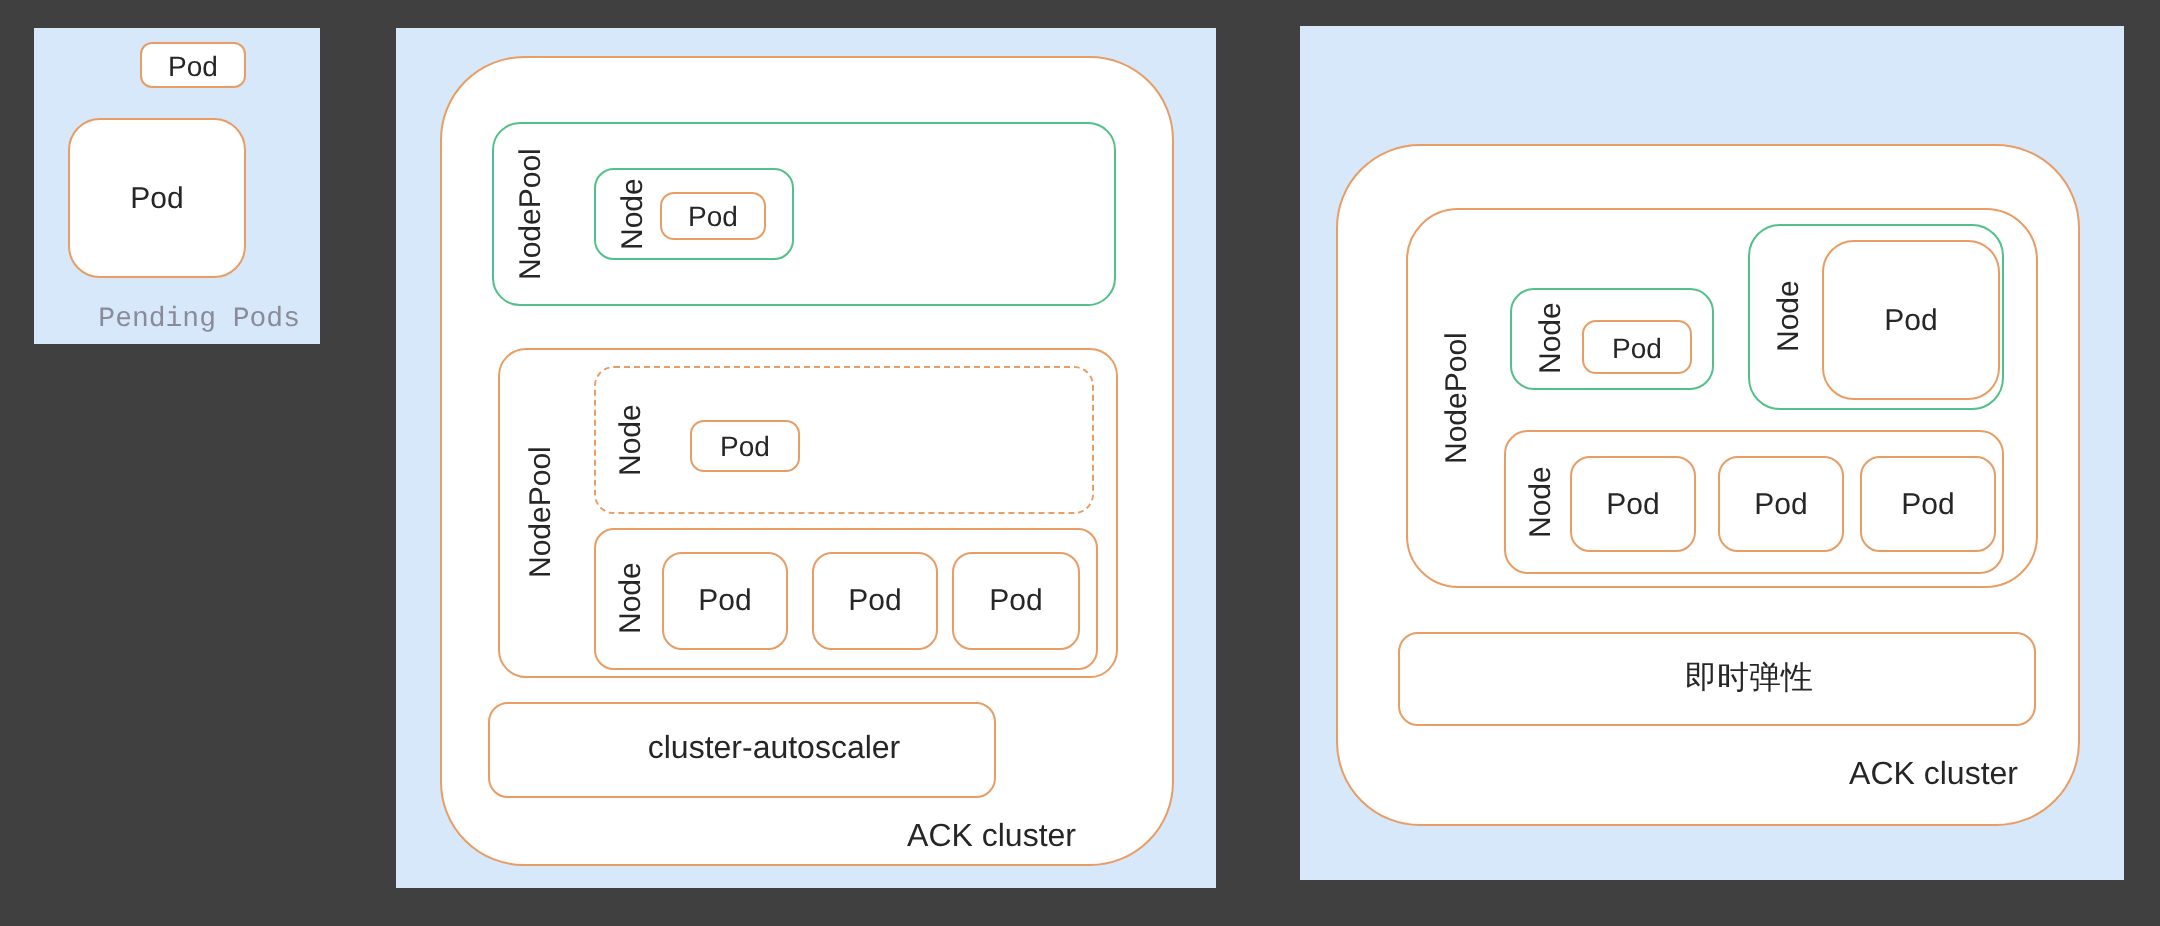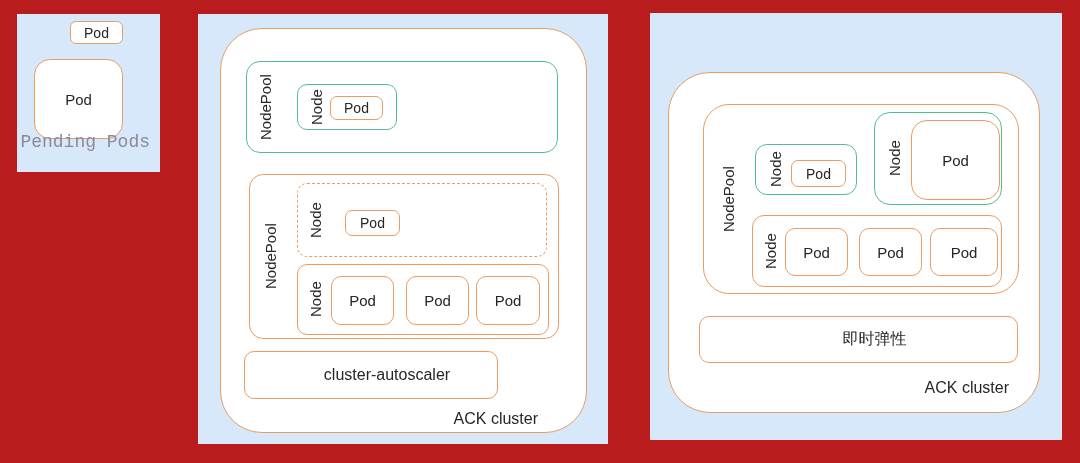--- a/index.html
+++ b/index.html
@@ -1,33 +1,33 @@
 <!DOCTYPE html>
 <html style="--panel-bg: #d7e8fa; --orange-border: #e89d64; --green-border: #52c08a; --box-bg: #ffffff; --text: #262626; --muted-text: #8b8b98;"><head>
 <meta charset="utf-8">
 <style>
   :root{
     --panel-bg:#d7e8fa; --orange-border:#e89d64; --green-border:#52c08a;
     --box-bg:#ffffff; --text:#262626; --muted-text:#8b8b98;
   }
   *{margin:0;padding:0;box-sizing:border-box;}
   body{background:#ffffff;font-family:"Liberation Sans","DejaVu Sans",sans-serif;}
-  .canvas{position:relative;width:1080px;height:463px;background:#b91c1c;overflow:hidden;}
+  .canvas{position:relative;width:1080px;height:463px;background:#404040;overflow:hidden;}
   .panel{position:absolute;background:var(--panel-bg);}
   .box{position:absolute;background:var(--box-bg);border:1px solid var(--orange-border);}
   .b-green{border-color:var(--green-border);}
   .dashed{border-style:dashed;}
   .pod{display:flex;align-items:center;justify-content:center;font-size:14px;color:var(--text);}
   .pod-md{font-size:15px;}
   .centerbox{display:flex;align-items:center;justify-content:center;font-size:16px;color:var(--text);padding-left:32px;}
   .vlabel{position:absolute;top:0;bottom:0;writing-mode:vertical-rl;transform:rotate(180deg);
           text-align:center;font-size:15px;color:var(--text);white-space:nowrap;}
   .ack-label{position:absolute;font-size:16px;color:var(--text);white-space:nowrap;}
-  .pending-label{position:absolute;right:10px;bottom:20px;font-family:"Liberation Mono","DejaVu Sans Mono",monospace;
-          font-size:18px;color:var(--muted-text);white-space:nowrap;}
+  .pending-label{position:absolute;right:10px;bottom:4px;font-family:"Liberation Mono","DejaVu Sans Mono",monospace;
+          font-size:14px;color:var(--muted-text);white-space:nowrap;}
   .r6{border-radius:6px;} .r7{border-radius:7px;} .r10{border-radius:10px;}
   .r12{border-radius:12px;} .r14{border-radius:14px;} .r16{border-radius:16px;}
   .r26{border-radius:26px;} .r42{border-radius:42px;}
 </style>
 </head>
 <body>
 
 <div class="canvas">
 
   <div class="panel" style="left:17px;top:14px;width:143px;height:158px;">

